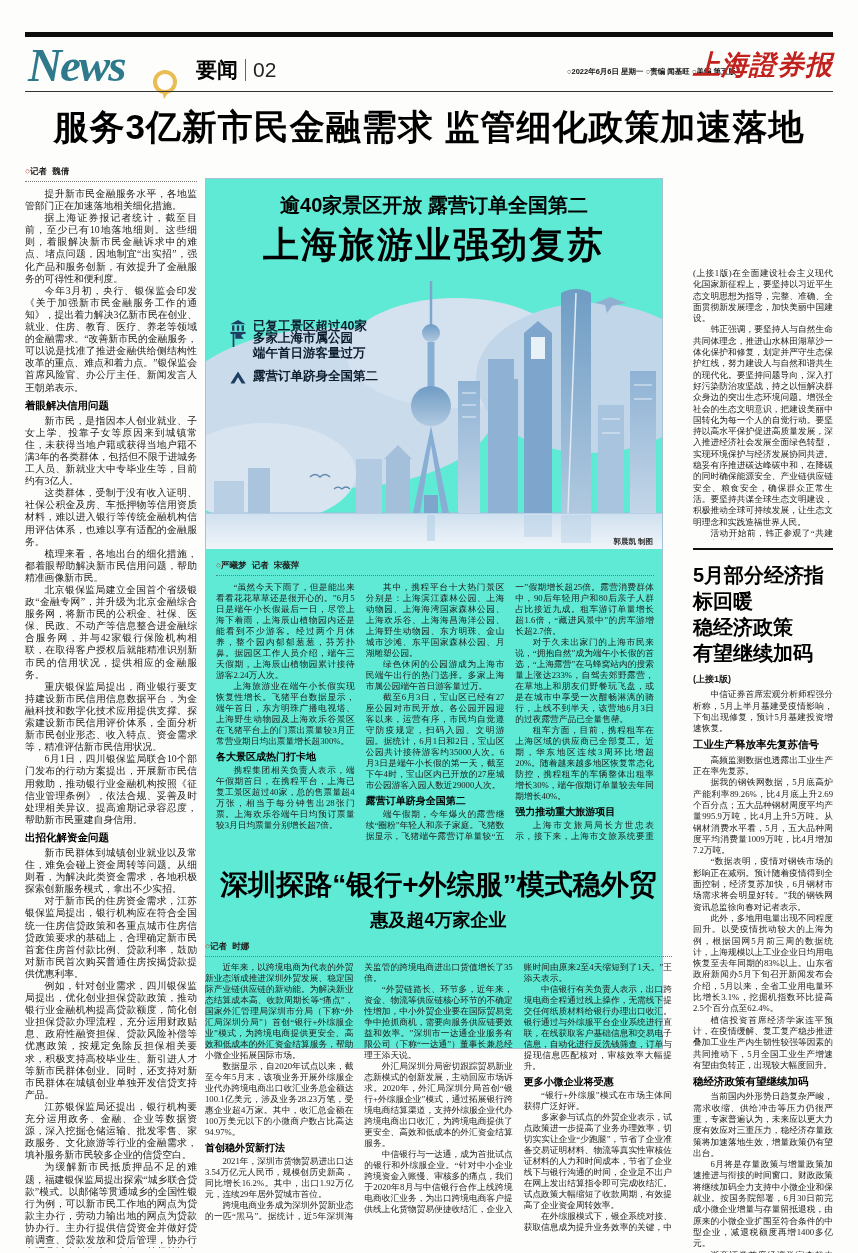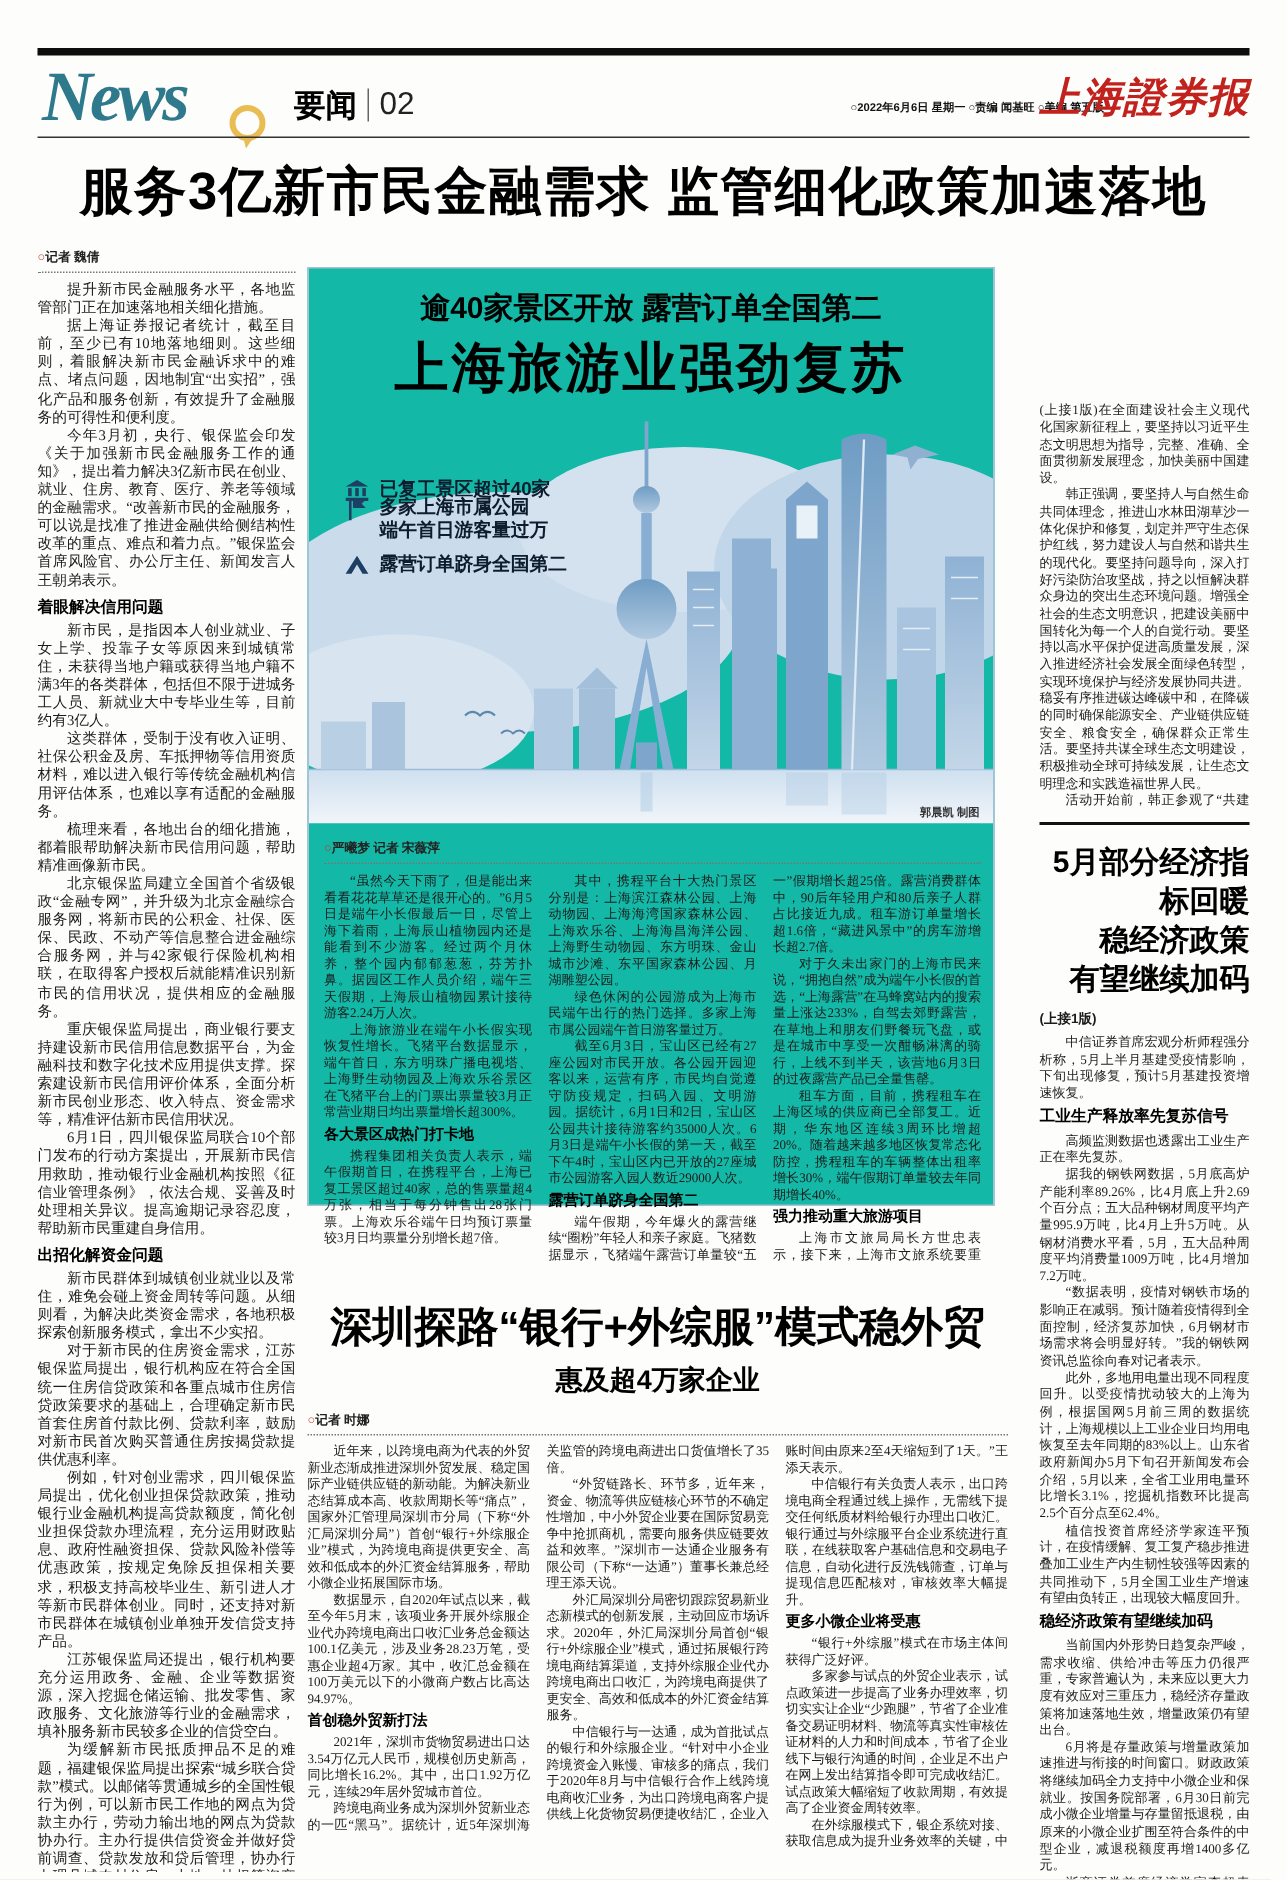--- a/index.html
+++ b/index.html
@@ -21,34 +21,34 @@
           font-family:"Liberation Sans",sans-serif; font-weight:bold; }
   .masthead { position:absolute; right:25px; top:47px; font-size:27px; color:#c2221e;
           font-family:"Liberation Serif",serif; font-weight:bold; font-style:italic; letter-spacing:1px; }
   .header-rule { position:absolute; left:25px; top:91px; width:808px; height:1px; background:#333; }
 
   
   .main-headline { position:absolute; left:30px; top:104px; width:798px; text-align:center;
           font-family:"Liberation Sans",sans-serif; font-weight:900; font-size:35px; color:#000; letter-spacing:1px; }
 
   
-  .byline { font-family:Liberation Serif, serif; font-weight:bold; font-size:8.5px; color:#222;
+  .byline { font-family:Liberation Mono, monospace; font-weight:bold; font-size:8.5px; color:#222;
           padding-bottom:3px; border-bottom:1px dotted #777; }
   .byline::first-letter { color:#c0392b; }
   .copy p { text-indent:2em; text-align:justify; }
   .copy h4 { font-family:"Liberation Sans",sans-serif; font-size:10.5px; color:#000; margin:5px 0 4px; }
 
   
   .left-byline { position:absolute; left:25px; top:166px; width:172px; }
   .col-left { position:absolute; left:25px; top:188px; width:172px; height:1060px;
           font-size:9.8px; line-height:12.1px; overflow:hidden; }
 
   
-  .tourism-box { position:absolute; left:205px; top:178px; width:458px; height:626px;
-          border:1px solid #a6c0d4; background:#14b8a6; }
+  .tourism-box { position:absolute; left:205px; top:178px; width:458px; height:871px;
+          border:1px solid #a6c0d4; background:#5eead4; }
   .kicker { margin-top:13px; text-align:center; font-family:"Liberation Sans",sans-serif;
           font-weight:bold; font-size:20px; color:#000; }
   .t-title { margin-top:2px; text-align:center; font-family:"Liberation Sans",sans-serif;
           font-weight:900; font-size:36px; letter-spacing:2px; color:#000; }
   .illustration { position:absolute; left:0; top:84px; width:456px; height:286px; }
   .bullet-row { position:absolute; display:flex; align-items:flex-start; gap:7px; }
   .bullet-row .b-icon { flex:0 0 auto; margin-top:1px; }
   .bullet-row .b-text { font-family:"Liberation Sans",sans-serif; font-weight:bold; font-size:12.5px;
           line-height:15px; color:#0d1c2e; white-space:pre-line; }
   .credit { position:absolute; top:358px; right:9px; font-size:7.5px; color:#333;
@@ -68,21 +68,21 @@
   .sz-content { margin-top:5px; height:274px; column-count:3; column-gap:11px;
           font-size:8.7px; line-height:11px; overflow:hidden; }
 
   
   .col-right { position:absolute; left:693px; top:268px; width:140px; height:982px;
           font-size:8.7px; line-height:11.3px; }
   .jump-article { height:272px; overflow:hidden; }
   .jump-article p:first-child { text-indent:0; }
   .right-rule { margin:8px 0 0; height:2px; background:#111; }
   .econ-headline { font-family:"Liberation Sans",sans-serif; font-weight:900; font-size:20px;
-          line-height:26px; color:#000; margin:12px 0 8px;text-align:right; }
+          line-height:26px; color:#000; margin:12px 0 8px; }
   .jump-note { font-family:"Liberation Sans",sans-serif; font-weight:bold; font-size:9px; margin-bottom:4px; }
   .econ-body { height:572px; overflow:hidden; }
 </style>
 </head>
 <body>
 
 <div class="page">
 
   <div class="top-bar"></div>
   <div class="logo">News</div>

